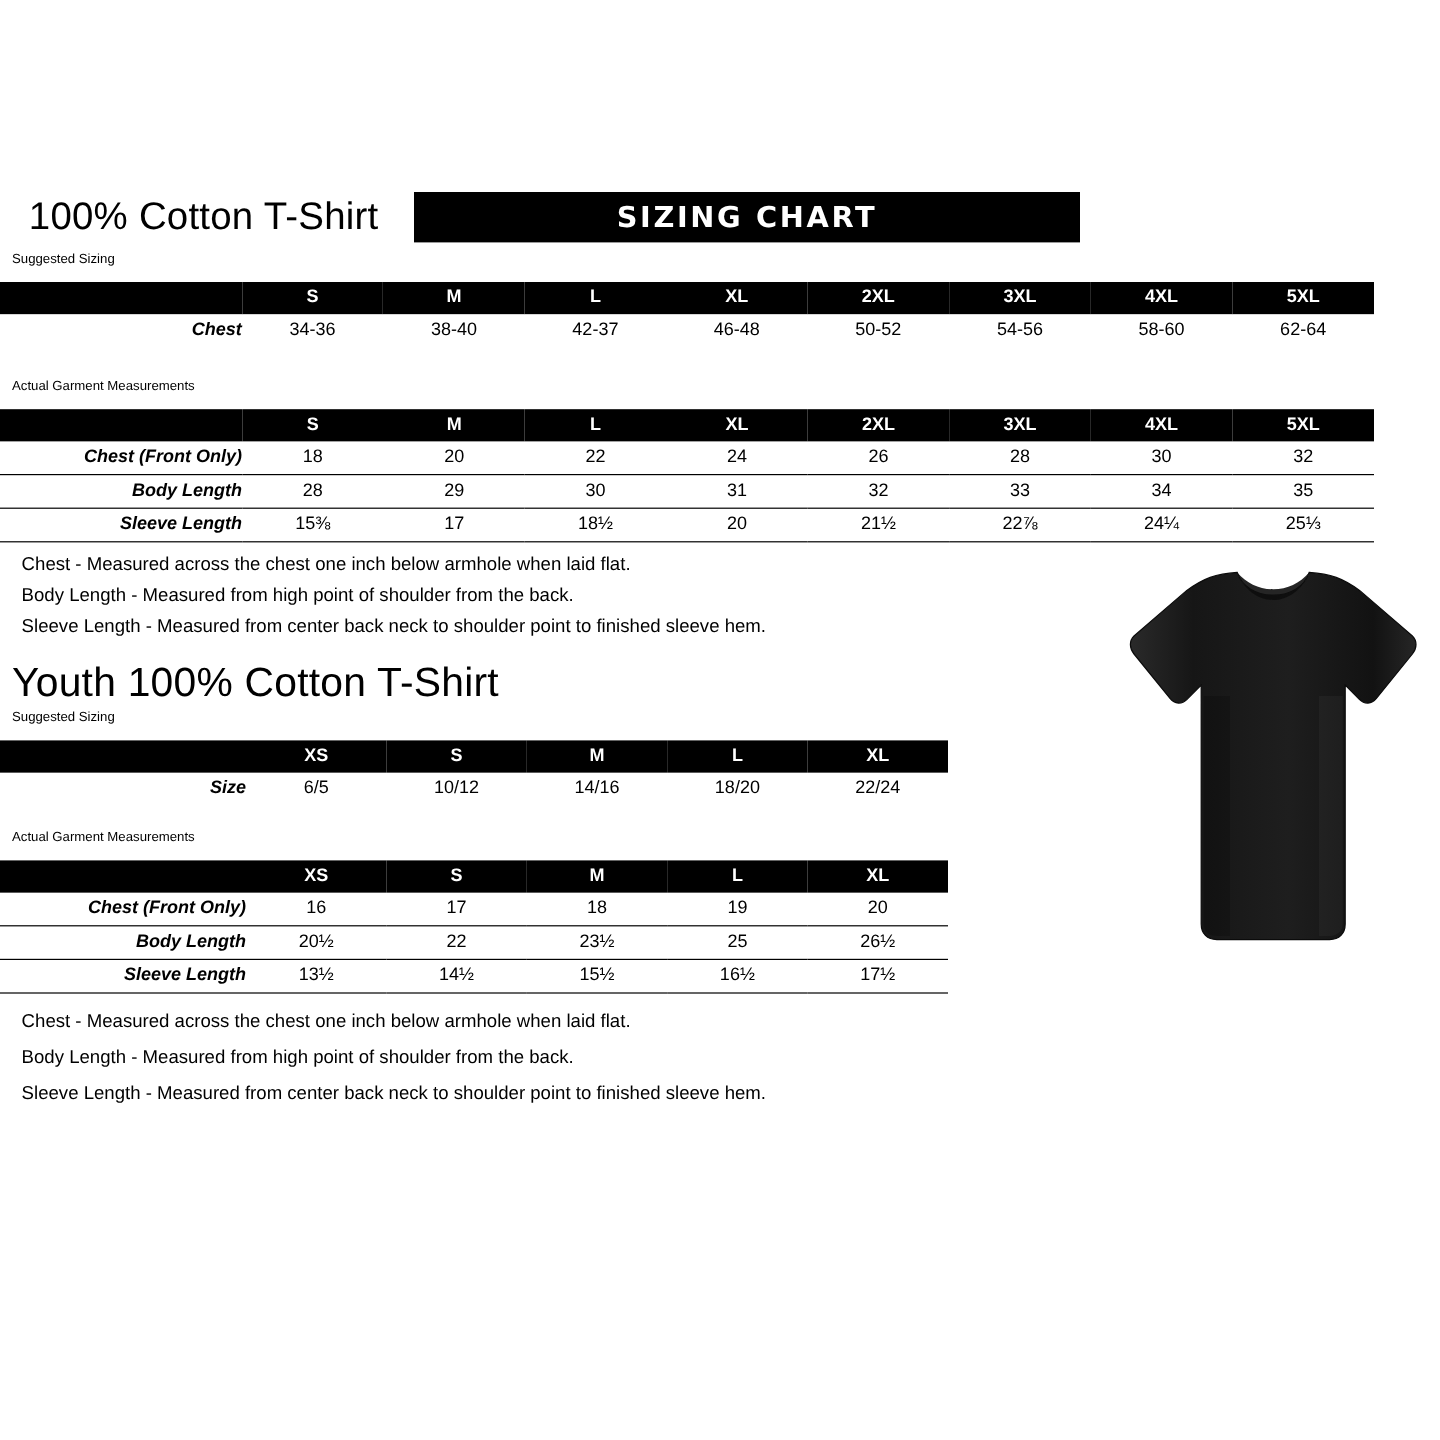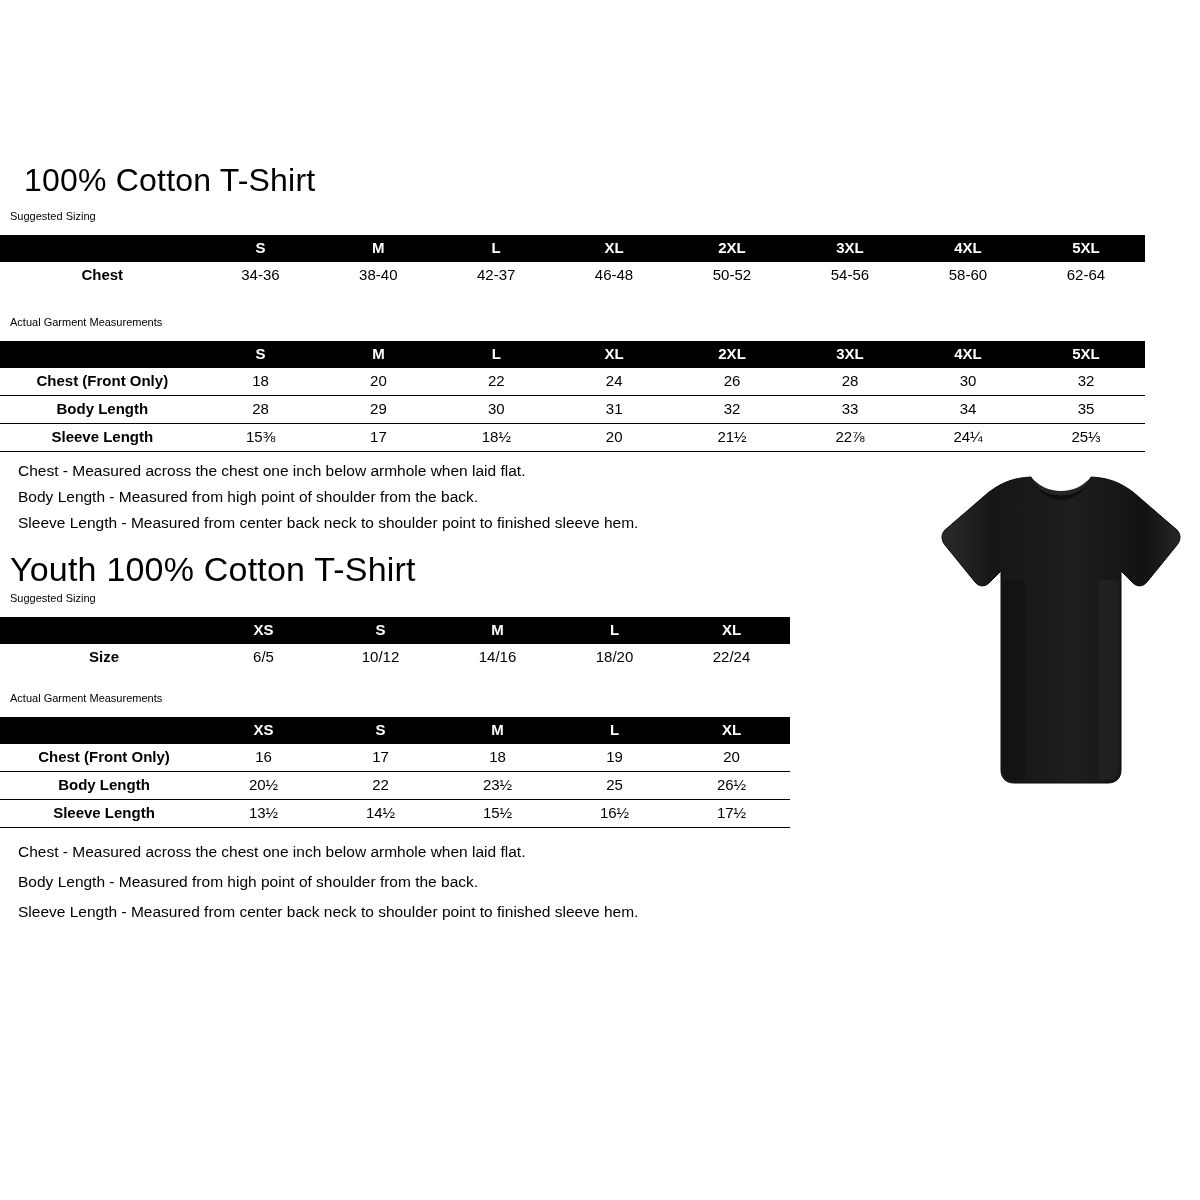--- a/index.html
+++ b/index.html
@@ -92,23 +92,24 @@
   table.chart thead th.rowhead {
     text-align: left;
   }
   table.chart tbody td {
     text-align: center;
     height: 27px;
     vertical-align: middle;
     background: #ffffff;
   }
   table.chart tbody td.rowhead {
-    text-align: center;
+    text-align: right;
     font-weight: 700;
     padding-left: 3px;
+    font-style: italic;
   }
   table.chart tbody tr.ruled td {
     border-bottom: 1.5px solid #000000;
   }
 
   
   table.suggest tbody td.rowhead {
     font-weight: 700;
   }
 
@@ -138,20 +139,23 @@
     height: 340px;
   }
 </style>
 </head>
 <body>
 
 <div class="sheet">
 
   <div class="top-row">
     <div class="main-title">100% Cotton T-Shirt</div>
+    <div class="sizing-banner">
+      <span>SIZING CHART</span>
+    </div>
   </div>
 
   <div class="sub-label" style="left:10px; top:210px;">Suggested Sizing</div>
 
   <table class="chart suggest" id="adult-suggested" style="left:0px; top:235px; width:1145px;">
     <colgroup>
       <col style="width:205px">
       <col style="width:120px">
         <col style="width:120px">
         <col style="width:120px">

